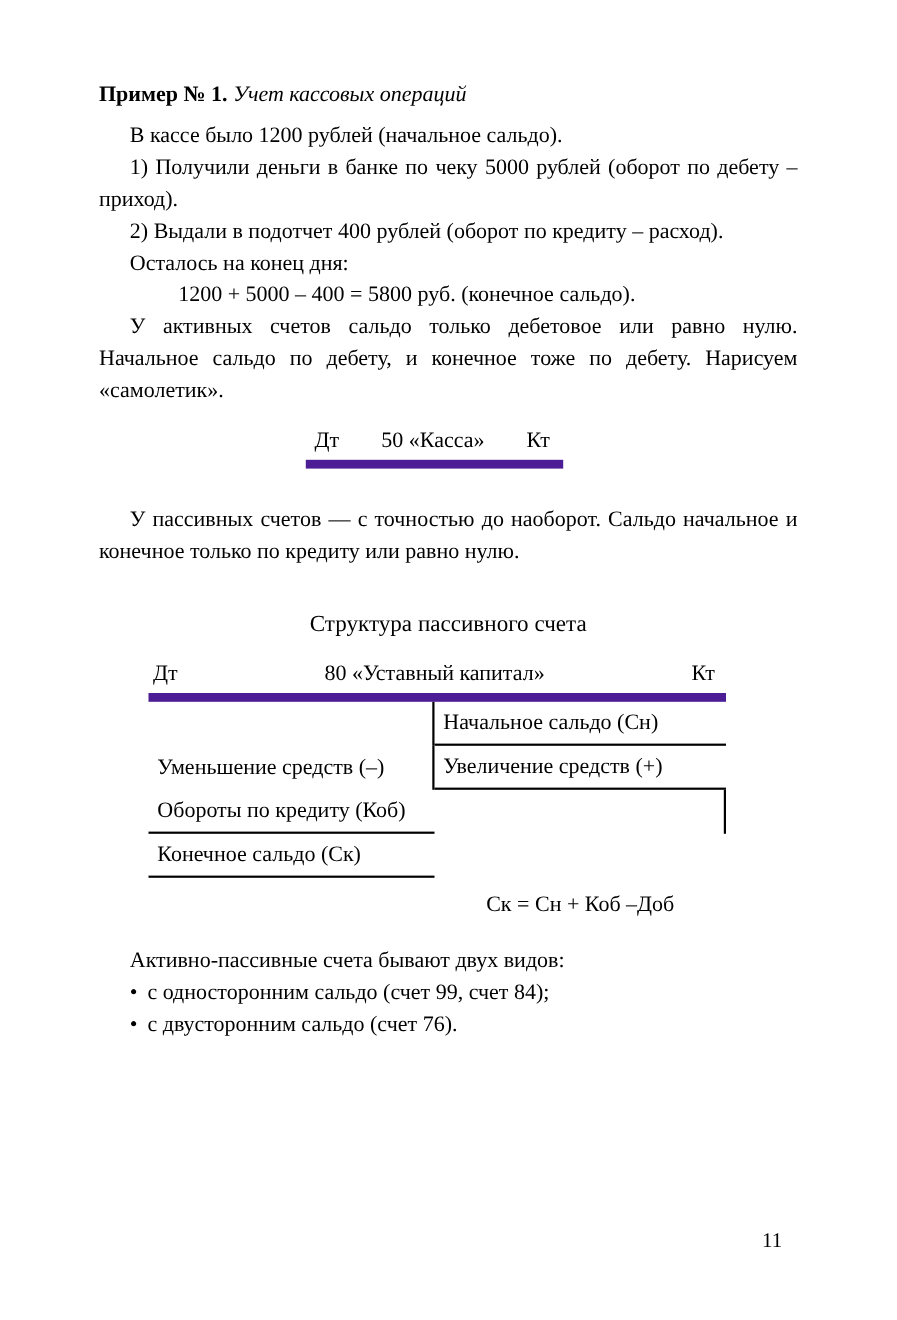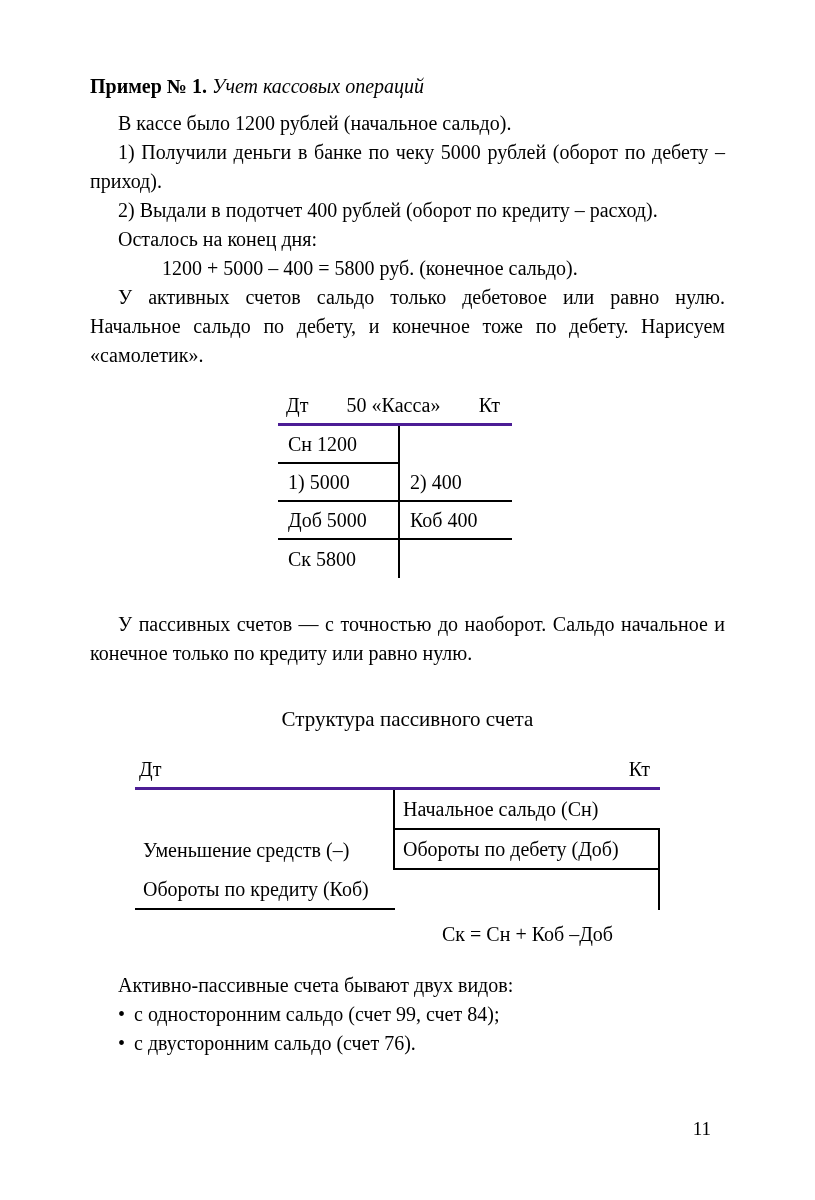--- a/index.html
+++ b/index.html
@@ -41,21 +41,21 @@
     text-align: left;
   }
   
   .taccount { font-size: 20px; }
   .t1 { width: 234px; margin: 22px 0 0 188px; }
   .t2 { width: 525px; margin: 20px 0 0 45px; }
   .t-head {
     display: flex;
     justify-content: space-between;
     align-items: flex-end;
-    border-bottom: 3px solid #4c1d95;
+    border-bottom: 8px solid #4c1d95;
     padding: 0 12px 6px 8px;
     height: 34px;
     box-sizing: border-box;
   }
   .t2 .t-head { padding: 0 10px 6px 4px; height: 36px; }
   .t-grid { display: grid; }
   .t1 .t-grid { grid-template-columns: 122px 112px; }
   .t2 .t-grid { grid-template-columns: 260px 265px; }
   .cell {
     display: flex;
@@ -117,48 +117,40 @@
   <p class="para">Осталось на конец дня:</p>
   <p class="formula-line">1200 + 5000 – 400 = 5800 руб. (конечное сальдо).</p>
   <p class="para">У активных счетов сальдо только дебетовое или равно нулю. Начальное сальдо по дебету, и конечное тоже по дебету. Нари­суем «самолетик».</p>
 
   <div class="taccount t1">
     <div class="t-head">
       <span>Дт</span>
       <span>50 «Касса»</span>
       <span>Кт</span>
     </div>
-    <div class="t-grid">
-      <div class="cell l bb">Сн 1200</div>
-      <div class="cell r"></div>
-      <div class="cell l bb">1) 5000</div>
-      <div class="cell r bb">2) 400</div>
-      <div class="cell l bb">Доб 5000</div>
-      <div class="cell r bb">Коб 400</div>
-      <div class="cell l">Ск 5800</div>
-      <div class="cell r"></div>
-    </div>
   </div>
 
   <p class="para" style="margin-top:32px;">У пассивных счетов — с точностью до наоборот. Сальдо на­чальное и конечное только по кредиту или равно нулю.</p>
 
   <h2 class="section-heading">Структура пассивного счета</h2>
 
   <div class="taccount t2">
     <div class="t-head">
       <span>Дт</span>
+      <span>80 «Уставный капитал»</span>
       <span>Кт</span>
     </div>
     <div class="t-grid">
       <div class="cell l"></div>
       <div class="cell r bb">Начальное сальдо (Сн)</div>
       <div class="cell l">Уменьшение средств (–)</div>
-      <div class="cell l bb">Обороты по дебету (Доб)</div>
+      <div class="cell r bb">Увеличение средств (+)</div>
       <div class="cell r bb">Обороты по кредиту (Коб)</div>
       <div class="cell l"></div>
+      <div class="cell r bb">Конечное сальдо (Ск)</div>
     </div>
   </div>
 
   <div class="t2-formula">
     <span class="spacer"></span>
     <span class="f">Ск = Сн + Коб –Доб</span>
   </div>
 
   <p class="para list-intro">Активно-пассивные счета бывают двух видов:</p>
 

